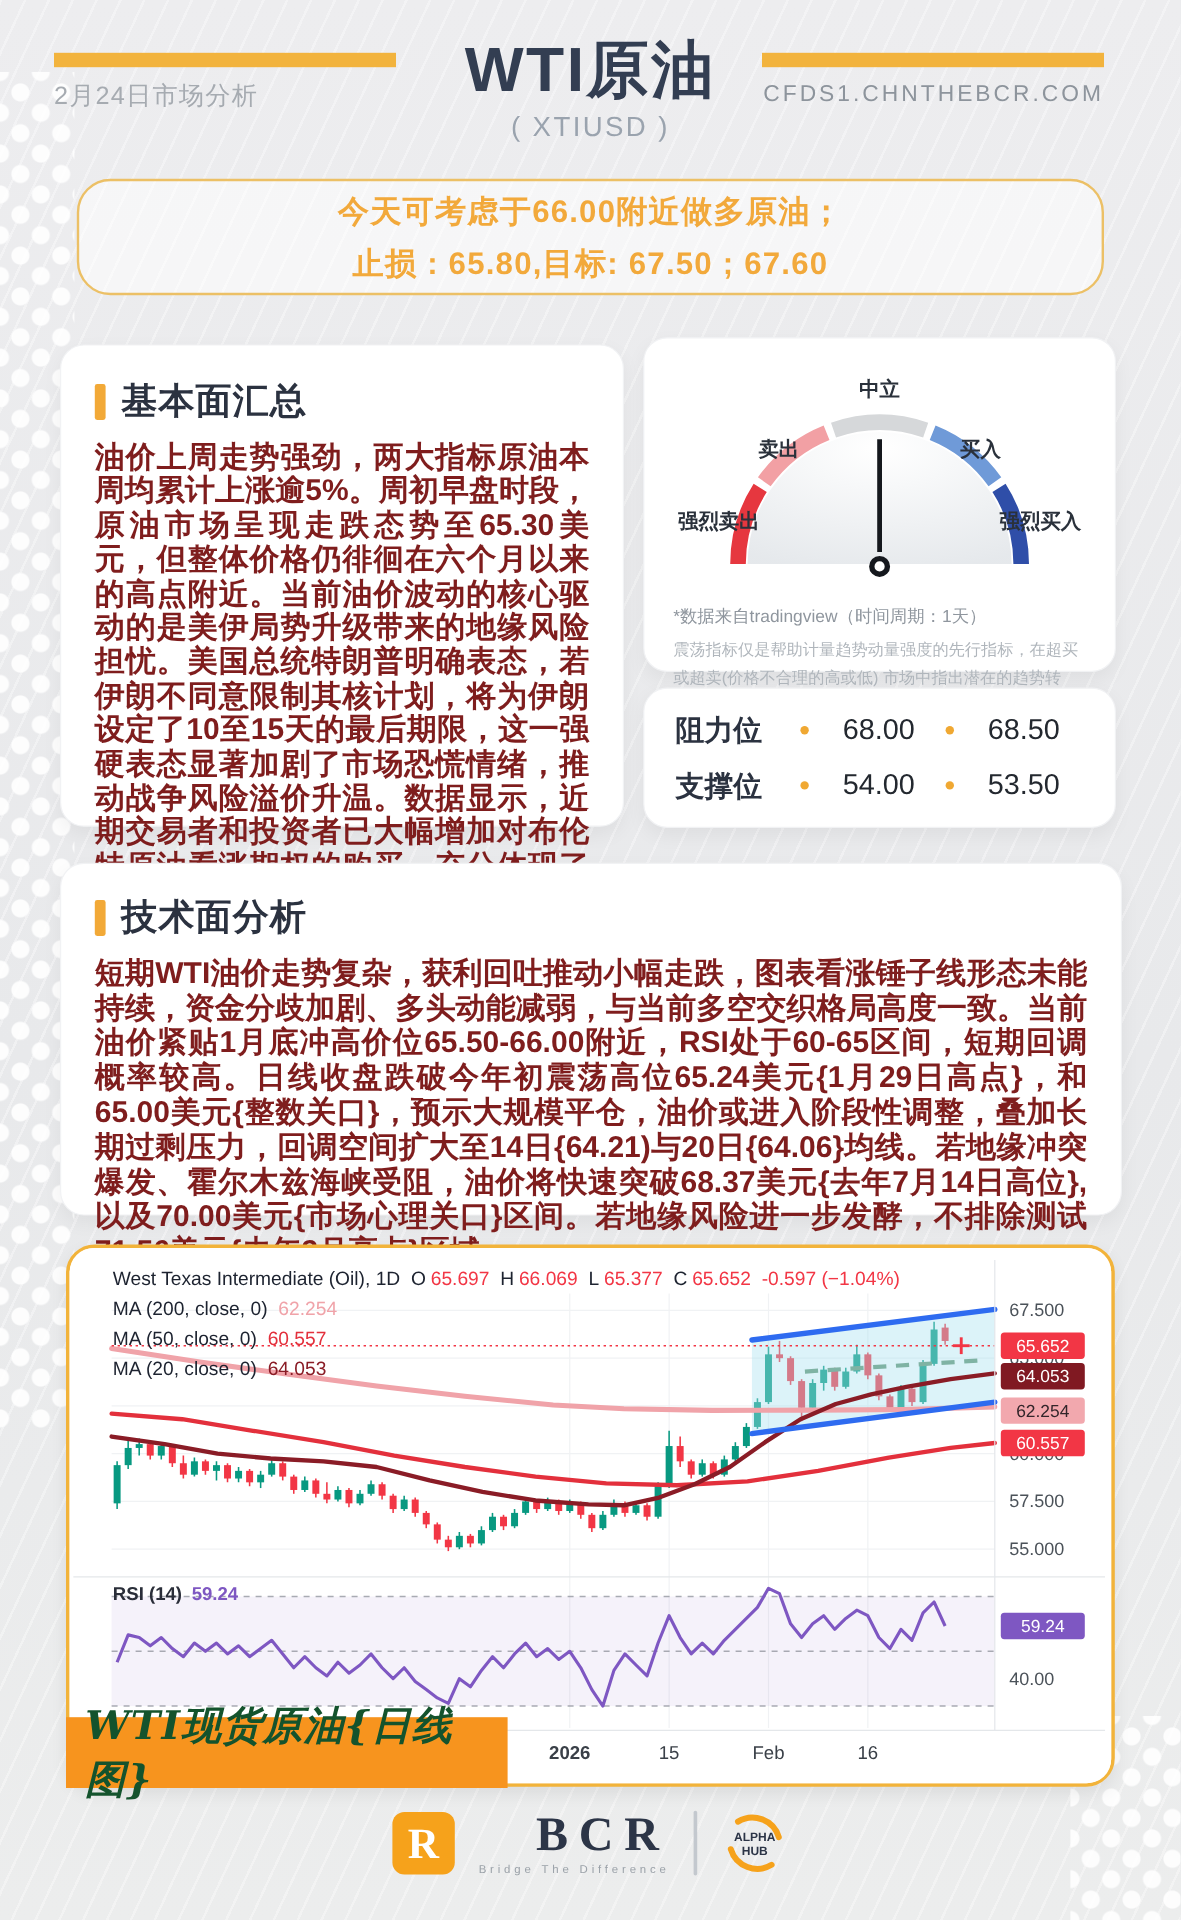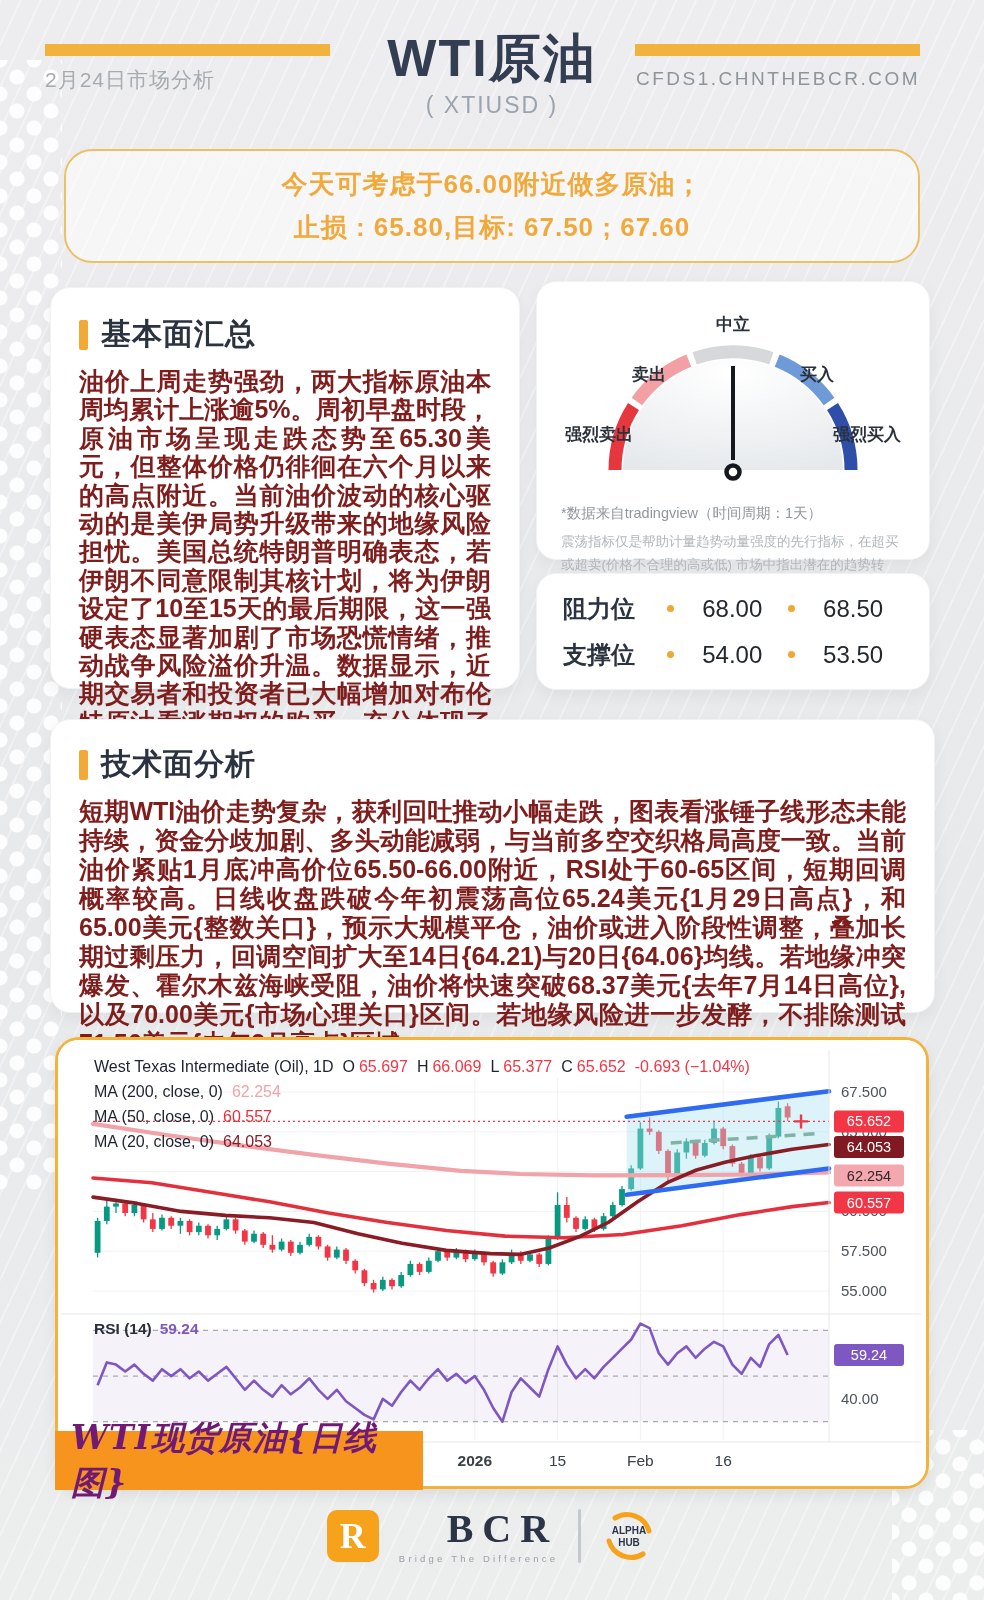--- a/index.html
+++ b/index.html
@@ -18,21 +18,21 @@
 
   
   .hdr-bar { position:absolute; top:44px; height:12px; width:285px; background:#F2B33D; }
   .hdr-bar.left { left:45px; } .hdr-bar.right { left:635px; }
   .hdr-date { position:absolute; left:45px; top:66px; font-size:21px; color:#A6ABB1; letter-spacing:1px; }
   .hdr-site { position:absolute; right:64px; top:68px; font-size:19px; color:#8D949C; letter-spacing:2.5px; }
   .hdr-title { position:absolute; left:0; right:0; top:24px; text-align:center; font-size:52px; font-weight:bold; color:#333E52; letter-spacing:2px; }
   .hdr-sub { position:absolute; left:0; right:0; top:92px; text-align:center; font-size:23px; color:#9AA3AE; letter-spacing:2px; }
 
   
-  .advice { position:absolute; left:64px; top:149px; width:856px; height:114px;
+  .advice { position:absolute; left:64px; top:149px; width:856px; height:97px;
             background:rgba(255,255,255,0.55); border:2px solid #ECC066; border-radius:28px;
             display:flex; flex-direction:column; align-items:center; justify-content:center; gap:8px; }
   .advice div { color:#F2A93B; font-weight:bold; font-size:26px; letter-spacing:1px; }
 
   
   .card { position:absolute; background:#ffffff; border-radius:20px; border:1px solid #f1f2f4;
           box-shadow:0 6px 16px rgba(0,0,0,0.05); }
   .card-fund { left:50px; top:287px; width:470px; height:402px; padding:26px 28px; }
   .card-gauge { left:536px; top:281px; width:394px; height:279px; padding:18px 24px; }
   .card-levels { left:536px; top:573px; width:394px; height:117px; padding:16px 26px;
@@ -70,21 +70,21 @@
   .v-ma200 { color:#F0A3A9; margin-left:9px; }
   .v-ma50 { color:#E3303C; margin-left:9px; }
   .v-ma20 { color:#8A1C26; margin-left:9px; }
   .tv-rsi-legend { position:absolute; left:36px; top:280px; font-size:15.5px; color:#2A2E39; font-weight:bold; }
   .rsi-v { color:#7E57C2; margin-left:8px; }
 
   
   .ribbon { position:absolute; left:55px; top:1431px; width:368px; height:59px; background:#F7941E;
             display:flex; align-items:center; justify-content:center; z-index:5; }
   .ribbon span { font-family:"DejaVu Serif","Liberation Serif",serif; font-style:italic; font-weight:bold;
-            font-size:33px; color:#701a75; letter-spacing:1px;margin-left:16px; }
+            font-size:33px; color:#14532d; letter-spacing:1px;margin-left:16px; }
 
   
   .footer { position:absolute; left:0; right:0; top:1508px; display:flex; align-items:center; justify-content:center; gap:20px; }
   .bcr-ico { width:52px; height:52px; background:#F6A21B; border-radius:10px; display:flex; align-items:center; justify-content:center; }
   .bcr-ico span { color:#ffffff; font-weight:bold; font-size:36px; font-family:"Liberation Serif","DejaVu Serif",serif; }
   .bcr-word { display:flex; flex-direction:column; }
   .bcr-word .brand { font-family:"Liberation Serif","DejaVu Serif",serif; font-weight:bold; font-size:40px;
             color:#2C3547; letter-spacing:9px; line-height:1;text-align:right; }
   .bcr-word .tagline { font-size:9.5px; color:#9AA1A8; letter-spacing:3.2px; margin-top:4px; }
   .foot-div { width:3px; height:54px; background:#C3C8CE; border-radius:2px; }
@@ -366,21 +366,21 @@
           <text x="808" y="165.53255999999996" font-size="14.5" text-anchor="middle" fill="#ffffff">60.557</text>
           <rect x="773" y="301.96507999999994" width="70" height="22" rx="3" fill="#7E57C2"></rect>
           <text x="808" y="317.96507999999994" font-size="14.5" text-anchor="middle" fill="#ffffff">59.24</text>
           <text x="413.8" y="424" font-size="15.5" fill="#3A4048" text-anchor="middle" font-weight="bold">2026</text>
           <text x="496.59999999999997" y="424" font-size="15.5" fill="#3A4048" text-anchor="middle">15</text>
           <text x="579.4" y="424" font-size="15.5" fill="#3A4048" text-anchor="middle">Feb</text>
           <text x="662.1999999999999" y="424" font-size="15.5" fill="#3A4048" text-anchor="middle">16</text>
         </svg>
       <div class="tv-legend">
         <div class="row">
-          <span>West Texas Intermediate (Oil), 1D</span><span class="lg-k">O</span><span class="lg-v">65.697</span><span class="lg-k">H</span><span class="lg-v">66.069</span><span class="lg-k">L</span><span class="lg-v">65.377</span><span class="lg-k">C</span><span class="lg-v">65.652</span><span class="lg-v lg-chg">-0.693 (−1.04%)</span>
+          <span>West Texas Intermediate (Oil), 1D</span><span class="lg-k">O</span><span class="lg-v">65.697</span><span class="lg-k">H</span><span class="lg-v">66.069</span><span class="lg-k">L</span><span class="lg-v">65.377</span><span class="lg-k">C</span><span class="lg-v">65.652</span><span class="lg-v lg-chg">-0.597 (−1.04%)</span>
         </div>
         <div class="row">
           <span class="lg-ma">MA (200, close, 0)</span><span class="v-ma200">62.254</span>
         </div>
         <div class="row">
           <span class="lg-ma">MA (50, close, 0)</span><span class="v-ma50">60.557</span>
         </div>
         <div class="row">
           <span class="lg-ma">MA (20, close, 0)</span><span class="v-ma20">64.053</span>
         </div>

